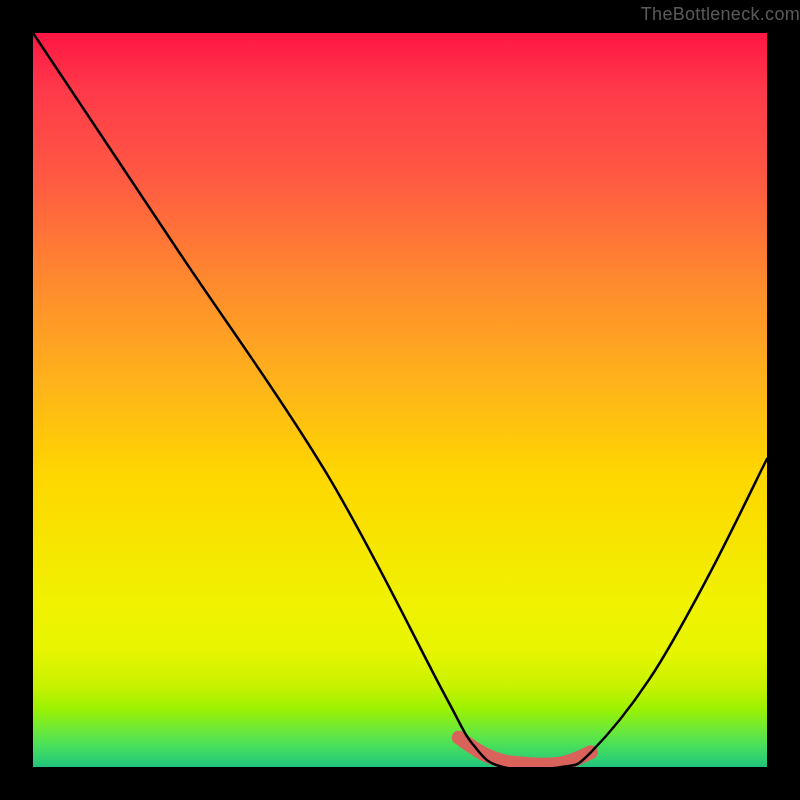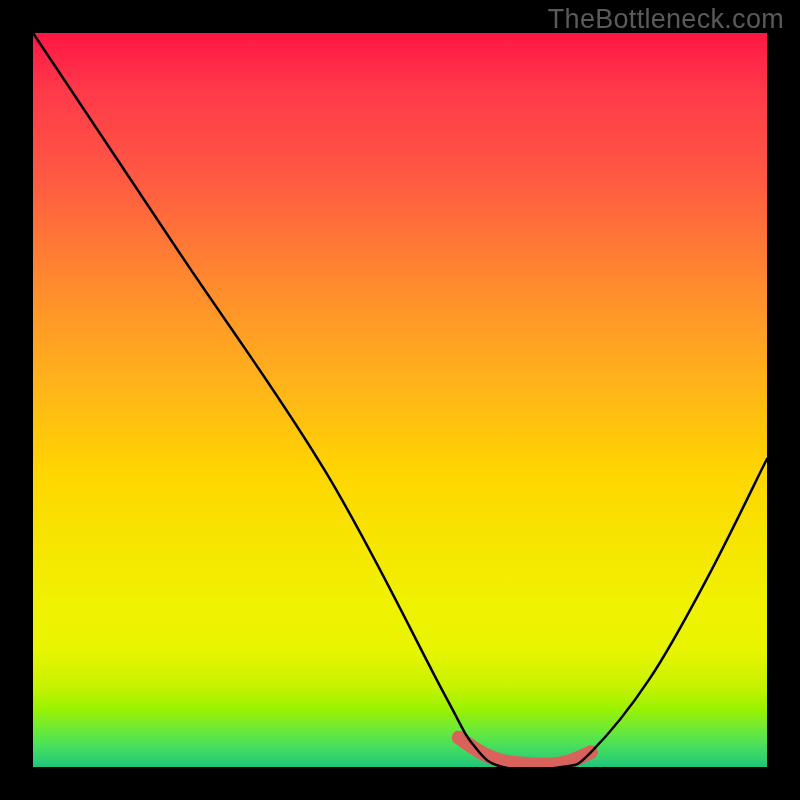--- a/index.html
+++ b/index.html
@@ -13,23 +13,23 @@
   }
   .frame {
     position: relative;
     width: 800px;
     height: 800px;
     background: #000;
   }
   .watermark {
     position: absolute;
     top: 4px;
-    right: 16px;
+    right: 0;
     color: #5a5a5a;
-    font-size: 27px;
+    font-size: 18px;
     font-weight: 500;
     letter-spacing: 0.3px;
     z-index: 5;
   }
   .plot-area {
     position: absolute;
     left: 33px;
     top: 33px;
     width: 734px;
     height: 734px;

